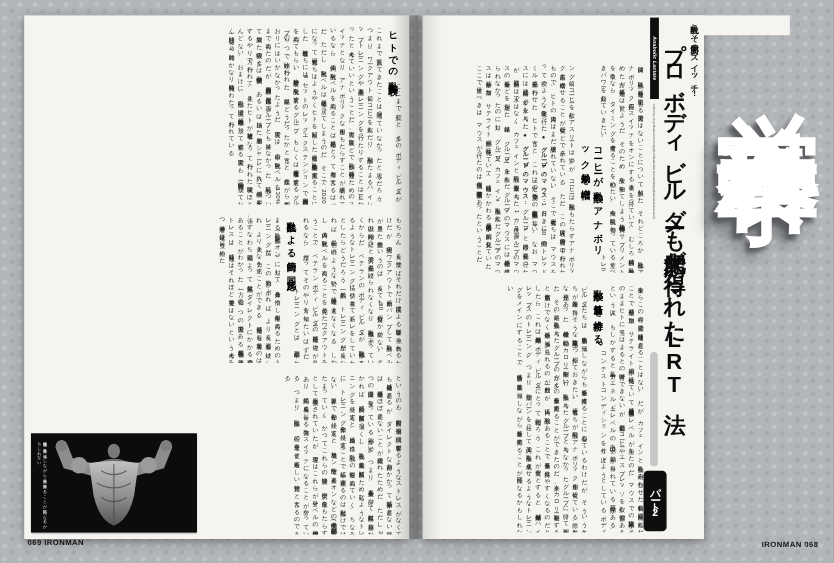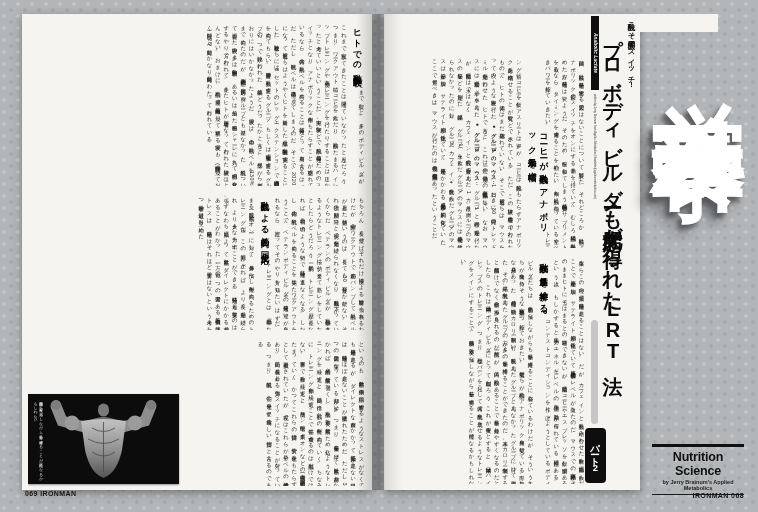--- a/index.html
+++ b/index.html
@@ -91,26 +91,20 @@
 
 <div id="stage">
 
   <div class="page" id="left-page"></div>
   <div class="page" id="right-page"></div>
   <div id="kicker-strip"></div>
   <div id="gutter"></div>
 
   <div id="magazine-title">栄養科学</div>
 
-  <div id="nutrition-block">
-    <div class="rule-thick"></div>
-    <div id="nutrition-title">Nutrition Science</div>
-    <div id="nutrition-byline">by Jerry Brainum's Applied Metabolics</div>
-    <div class="rule-thin"></div>
-  </div>
 
   <div class="page-number" id="page-number-left">069 IRONMAN</div>
   <div class="page-number" id="page-number-right">IRONMAN 068</div>
 
   <div id="credit-bar">Anabolic Lactate</div>
   <div id="credit-line">written by Jerry Brainum from Applied Metabolics Newsletter[appliedmetabolics.com]</div>
   <div id="headline-kicker">乳酸こそ筋肥大のスイッチ!</div>
   <div id="headline-main">プロボディビルダーも筋肥大が得られたLRT法</div>
   <div id="headline-rule"></div>
   <div id="part-badge">パート2</div>

